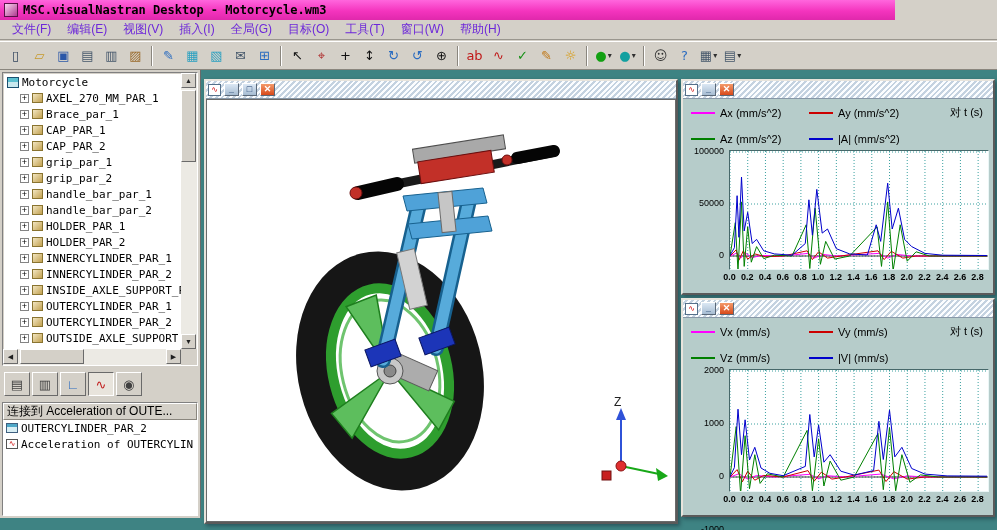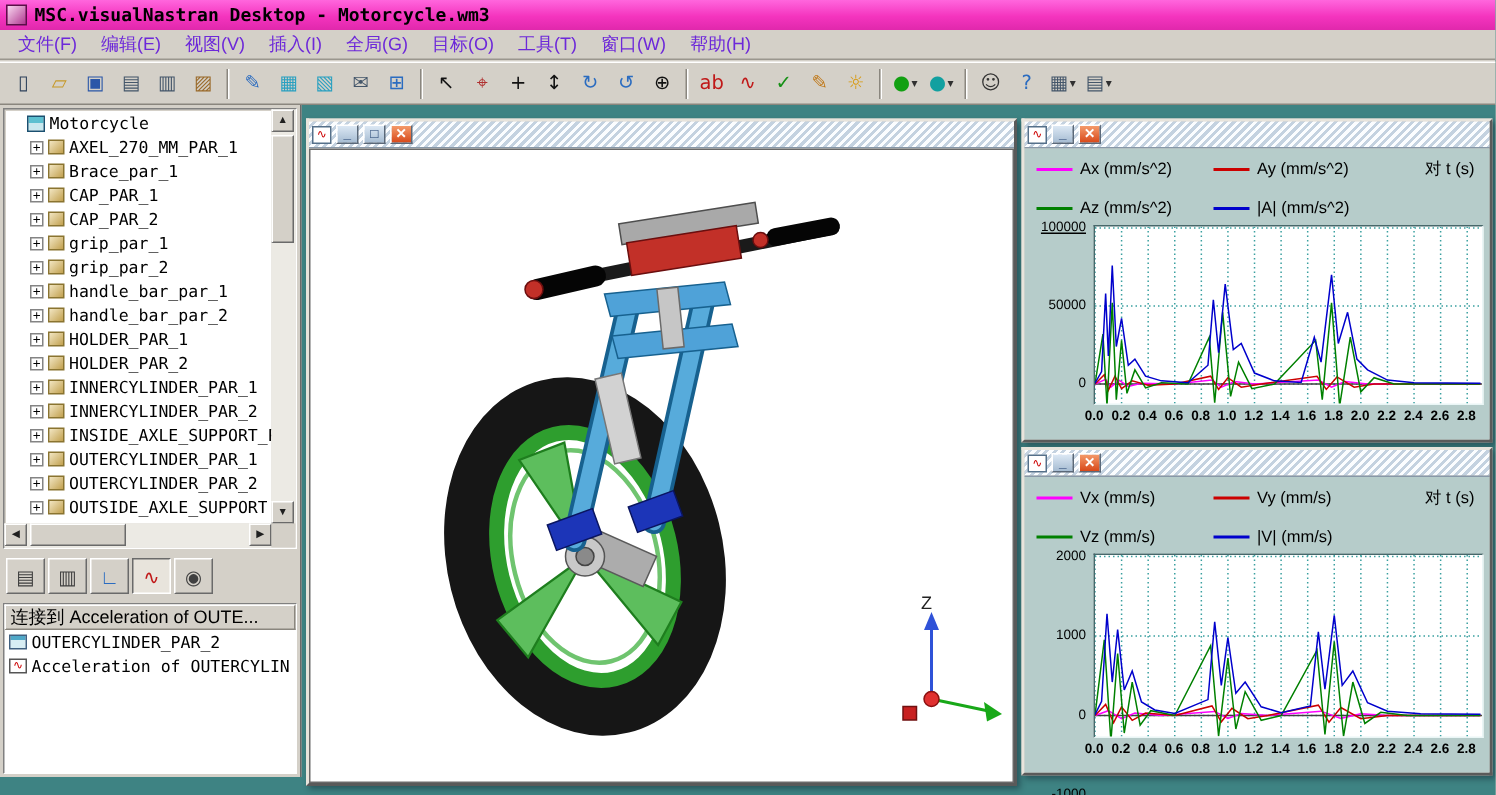--- a/index.html
+++ b/index.html
@@ -1,20 +1,20 @@
 <!DOCTYPE html>
 <html><head>
 <meta charset="utf-8">
 <style>
   *{margin:0;padding:0;box-sizing:border-box;}
   html,body{width:997px;height:530px;overflow:hidden;}
   body{position:relative;font-family:"Liberation Sans",sans-serif;background:#D4D0C8;font-size:12px;-webkit-font-smoothing:none;}
 
   
-  .app-titlebar{position:absolute;left:0;top:0;width:997px;height:20px;
+  .app-titlebar{position:absolute;left:0;top:0;width:895px;height:20px;
     background:linear-gradient(180deg,#FF66DD 0%,#F434BE 55%,#E028AC 100%);
     display:flex;align-items:center;gap:5px;padding:0 4px;}
   .app-icon{width:14px;height:14px;border:1px solid #5A1048;background:linear-gradient(135deg,#F8D8F0,#B03890);flex:none;}
   .app-title{font-family:"DejaVu Sans Mono",monospace;font-weight:bold;font-size:12px;color:#000;white-space:nowrap;}
 
   .menubar{position:absolute;left:0;top:20px;width:997px;height:20px;background:#D4D0C8;
     border-bottom:1px solid #9A968E;display:flex;align-items:center;padding-left:4px;}
   .menu-item{padding:2px 8px;color:#6d28d9;white-space:nowrap;cursor:default;}
 
   .toolbar{position:absolute;left:0;top:41px;width:997px;height:29px;background:#D4D0C8;
@@ -28,21 +28,21 @@
   
   .mdi{position:absolute;left:0;top:70px;width:997px;height:460px;background:#3E8383;}
 
   
   .left-panel{position:absolute;left:0;top:70px;width:201px;height:448px;background:#D4D0C8;border-right:1px solid #6A6A6A;}
   .tree-box{position:absolute;left:2px;top:2px;width:196px;height:294px;background:#D4D0C8;
     border:1px solid;border-color:#808080 #FFFFFF #FFFFFF #808080;}
   .tree-content{position:absolute;left:1px;top:1px;right:16px;bottom:16px;background:#FFFFFF;overflow:hidden;}
   .tree-row{display:flex;align-items:center;height:16px;gap:3px;padding-left:16px;
     font-family:"DejaVu Sans Mono",monospace;font-size:11px;white-space:nowrap;}
-  .tree-row.root{padding-left:14px;}
+  .tree-row.root{padding-left:3px;}
   .expander{width:9px;height:9px;flex:none;border:1px solid #848484;background:#fff;
     font-size:9px;line-height:7px;text-align:center;color:#000;font-family:"Liberation Sans",sans-serif;}
   .part-icon{width:11px;height:10px;flex:none;background:linear-gradient(135deg,#F2E6C2,#C2A150);border:1px solid #8A7430;}
   .root-icon{width:12px;height:11px;flex:none;background:linear-gradient(180deg,#5CC0D0 0 4px,#C8E8EE 4px 100%);border:1px solid #1A5070;}
   .tree-label{overflow:hidden;text-overflow:clip;}
   .vscroll{position:absolute;right:0;top:0;bottom:16px;width:16px;background:#ECEAE4;}
   .hscroll{position:absolute;left:0;right:16px;bottom:0;height:16px;background:#ECEAE4;}
   .scorner{position:absolute;right:0;bottom:0;width:16px;height:16px;background:#D4D0C8;}
   .sarrow{position:absolute;width:15px;height:15px;background:#D4D0C8;border:1px solid;
     border-color:#FFFFFF #6A6A6A #6A6A6A #FFFFFF;font-size:7px;line-height:13px;text-align:center;color:#202020;}
@@ -440,21 +440,21 @@
           <span class="llabel">Az (mm/s^2)</span>
         </div>
         <div class="lcell">
           <span class="swatch" style="background: rgb(0, 0, 204);"></span>
           <span class="llabel">|A| (mm/s^2)</span>
         </div>
         <div class="lcell"></div>
       </div>
     <div class="plot-row">
       <div class="ylabels" id="accel-ylabels">
-          <div class="ytick" style="top: -3px; text-decoration: underline;">100000</div>
+          <div class="ytick" style="top: -3px;">100000</div>
           <div class="ytick" style="top: 49px;">50000</div>
           <div class="ytick" style="top: 101px;">0</div>
           <div class="ytick" style="top: 153px;">-50000</div>
         </div>
       <div class="plot" id="accel-plot"><svg width="258" height="158">
             <line x1="0" y1="0" x2="0" y2="158" stroke="#3AA0A0" stroke-width="1" stroke-dasharray="1,2"></line>
             <line x1="17.724137931034484" y1="0" x2="17.724137931034484" y2="158" stroke="#3AA0A0" stroke-width="1" stroke-dasharray="1,2"></line>
             <line x1="35.44827586206897" y1="0" x2="35.44827586206897" y2="158" stroke="#3AA0A0" stroke-width="1" stroke-dasharray="1,2"></line>
             <line x1="53.172413793103445" y1="0" x2="53.172413793103445" y2="158" stroke="#3AA0A0" stroke-width="1" stroke-dasharray="1,2"></line>
             <line x1="70.89655172413794" y1="0" x2="70.89655172413794" y2="158" stroke="#3AA0A0" stroke-width="1" stroke-dasharray="1,2"></line>

